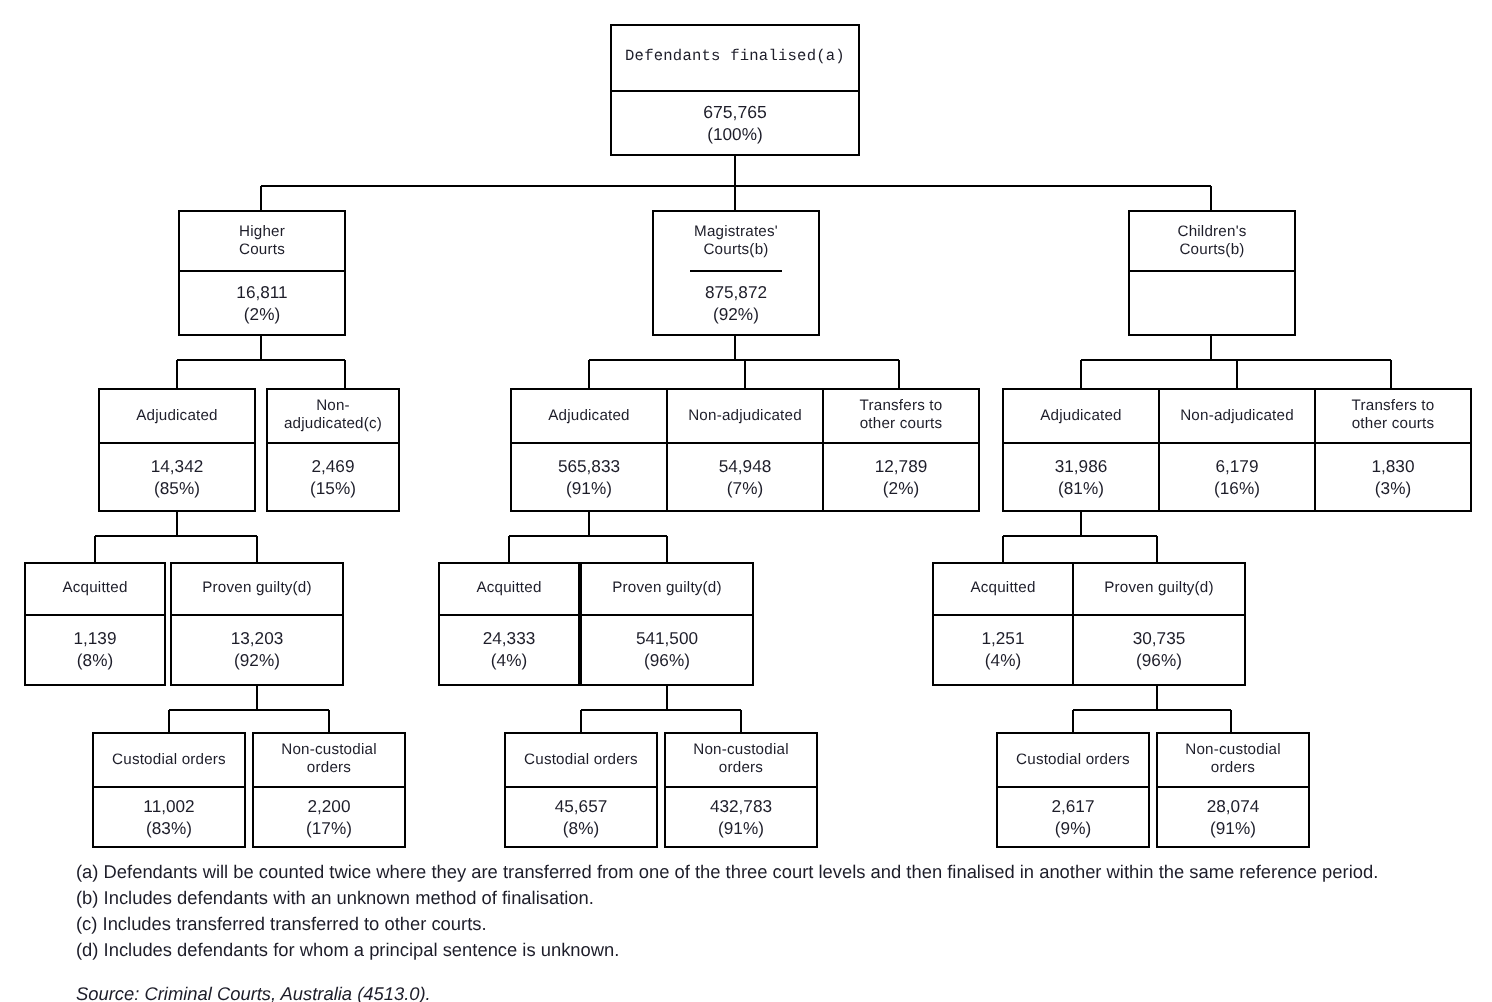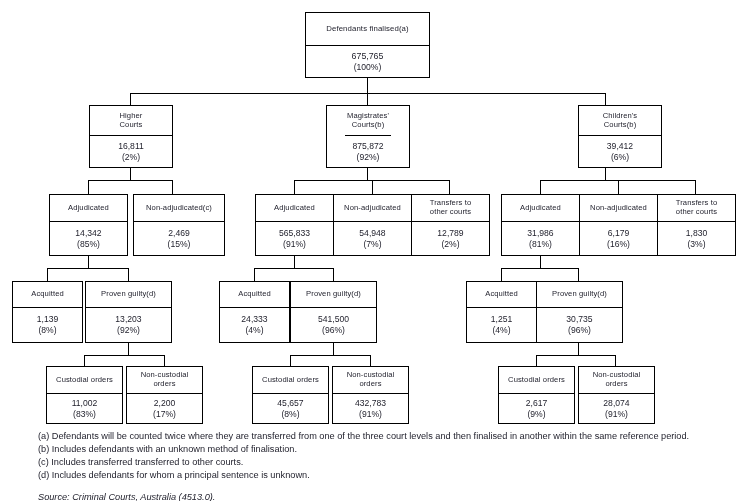--- a/index.html
+++ b/index.html
@@ -50,21 +50,21 @@
     justify-content: center;
     text-align: center;
     line-height: 1.25;
     font-size: 8.6px;
     padding: 1px 2px;
   }
   .node .value .pct {
     font-size: 8.6px;
   }
   
-  .node.root .label { height: 33px; font-size: 7.8px; }
+  .node.root .label { height: 33px; font-size: 7.8px; font-family: Liberation Mono, monospace; }
   .node.root .value { font-size: 8.8px; }
 
   .node.level1 .label { height: 30px; }
   .node.level2 .label { height: 27px; }
   .node.level3 .label { height: 26px; }
   .node.level4 .label { height: 27px; }
 
   svg.connectors {
     position: absolute;
     left: 0; top: 0;
@@ -174,37 +174,33 @@
   </div>
 
   <div class="node level1" style="left:326px; top:105px; width:84px; height:63px;align-items:center;">
     <div class="label">Magistrates'<br>Courts(b)</div>
     <div class="value">
       <span>875,872</span>
       <span class="pct">(92%)</span>
     </div>
   </div>
 
-  <div class="node level1" style="left:564px; top:105px; width:84px; height:63px;margin-left:14px;">
+  <div class="node level1" style="left:564px; top:105px; width:84px; height:63px;">
     <div class="label">Children's<br>Courts(b)</div>
-    <div class="value">
-      <span>39,412</span>
-      <span class="pct">(6%)</span>
-    </div>
   </div>
 
   <div class="node level2" style="left:49px; top:194px; width:79px; height:62px;">
     <div class="label">Adjudicated</div>
     <div class="value">
       <span>14,342</span>
       <span class="pct">(85%)</span>
     </div>
   </div>
 
-  <div class="node level2" style="left:133px; top:194px; width:92px; height:62px;">
+  <div class="node level2" style="left:133px; top:194px; width:67px; height:62px;">
     <div class="label">Non-adjudicated(c)</div>
     <div class="value">
       <span>2,469</span>
       <span class="pct">(15%)</span>
     </div>
   </div>
 
   <div class="node level2" style="left:255px; top:194px; width:79px; height:62px;">
     <div class="label">Adjudicated</div>
     <div class="value">

